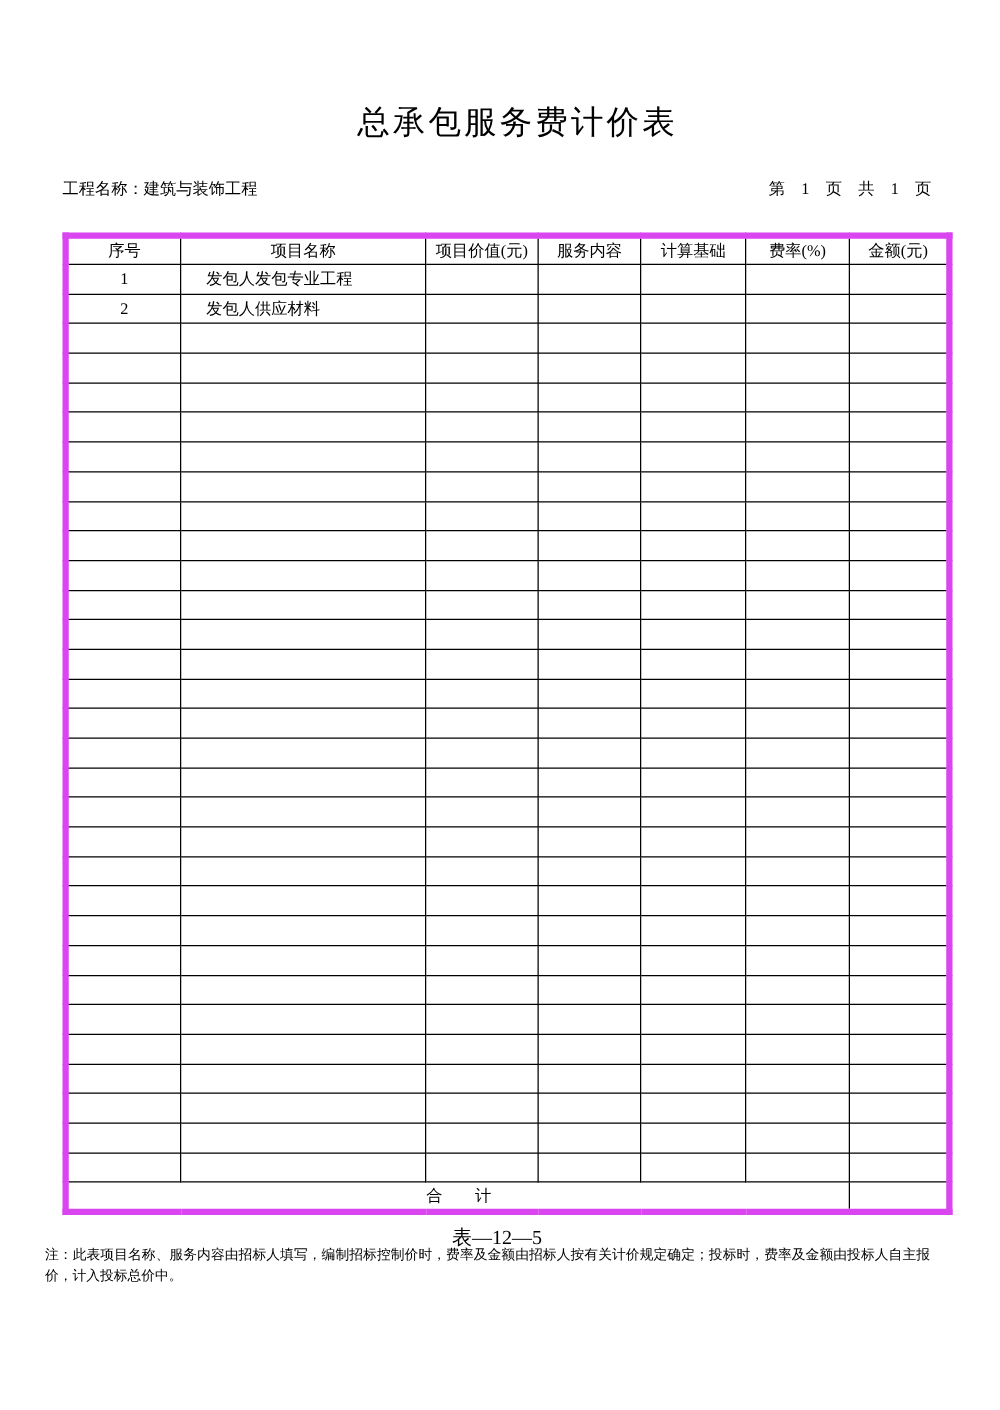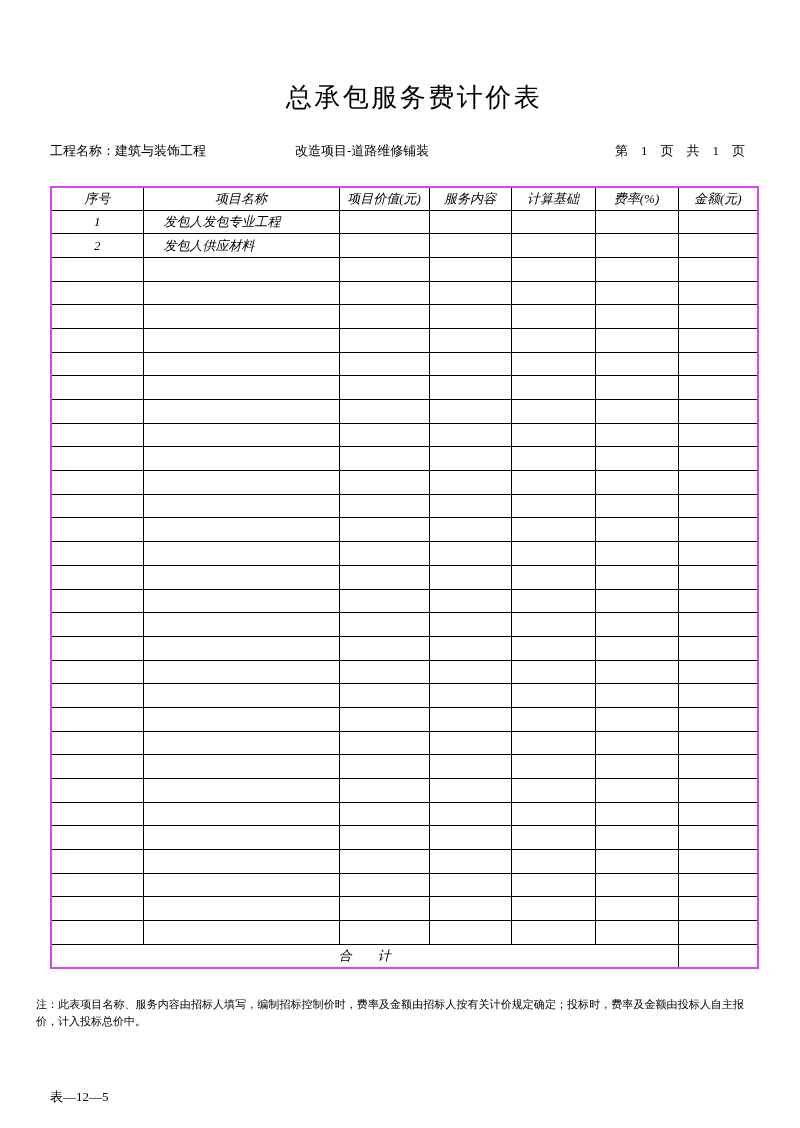--- a/index.html
+++ b/index.html
@@ -36,22 +36,21 @@
   .info-project { width:245px; white-space:nowrap; }
   .info-section { white-space:nowrap; }
   .info-page { margin-left:auto; padding-right:12px; white-space:nowrap; }
 
   .fee-table {
     position:absolute;
     left:50px; top:186px;
     width:707px;
     border-collapse:collapse;
     table-layout:fixed;
-    border:2px solid #d946ef;
-    font-style:italic;
+    border:5px solid #d946ef;
   }
   .fee-table th, .fee-table td {
     border:1px solid #000;
     padding:0;
     font-size:13px;
     font-weight:normal;
     text-align:center;
     vertical-align:middle;
     overflow:hidden;
     white-space:nowrap;
@@ -65,39 +64,38 @@
   .note {
     position:absolute;
     left:36px; top:996px;
     width:708px;
     font-size:11px;
     line-height:17px;
     text-align:justify;
   }
   .form-code {
     position:absolute;
-    left:50px; top:1088px;
+    left:50px; top:980px;
     width:707px;
-    text-align:left;
+    text-align:center;
     padding-right:12px;
     box-sizing:border-box;
-    font-size:13px;
+    font-size:16px;
   }
 </style>
 </head>
 <body>
 
 <div class="page">
 
   <div class="title">总承包服务费计价表</div>
 
   <div class="info-row">
     <div class="info-project">工程名称：建筑与装饰工程</div>
     <div class="info-section">
-      <div>改造项目-道路维修铺装</div>
     </div>
     <div class="info-page">第　1　页　共　1　页</div>
   </div>
 
   <table class="fee-table">
     <colgroup>
         <col style="width: 92px;">
         <col style="width: 196px;">
         <col style="width: 90px;">
         <col style="width: 82px;">

